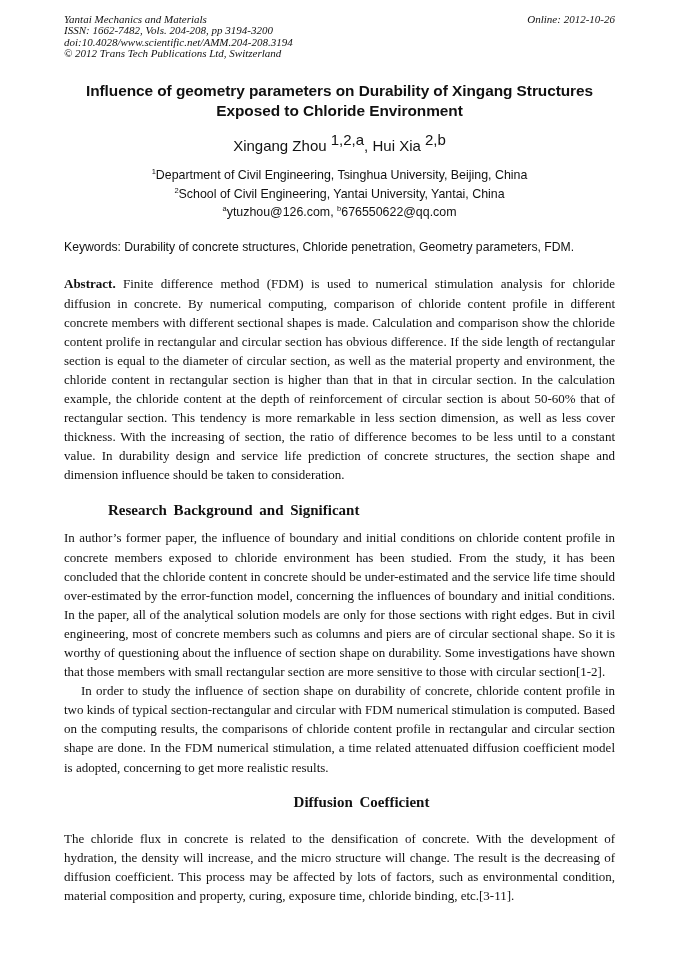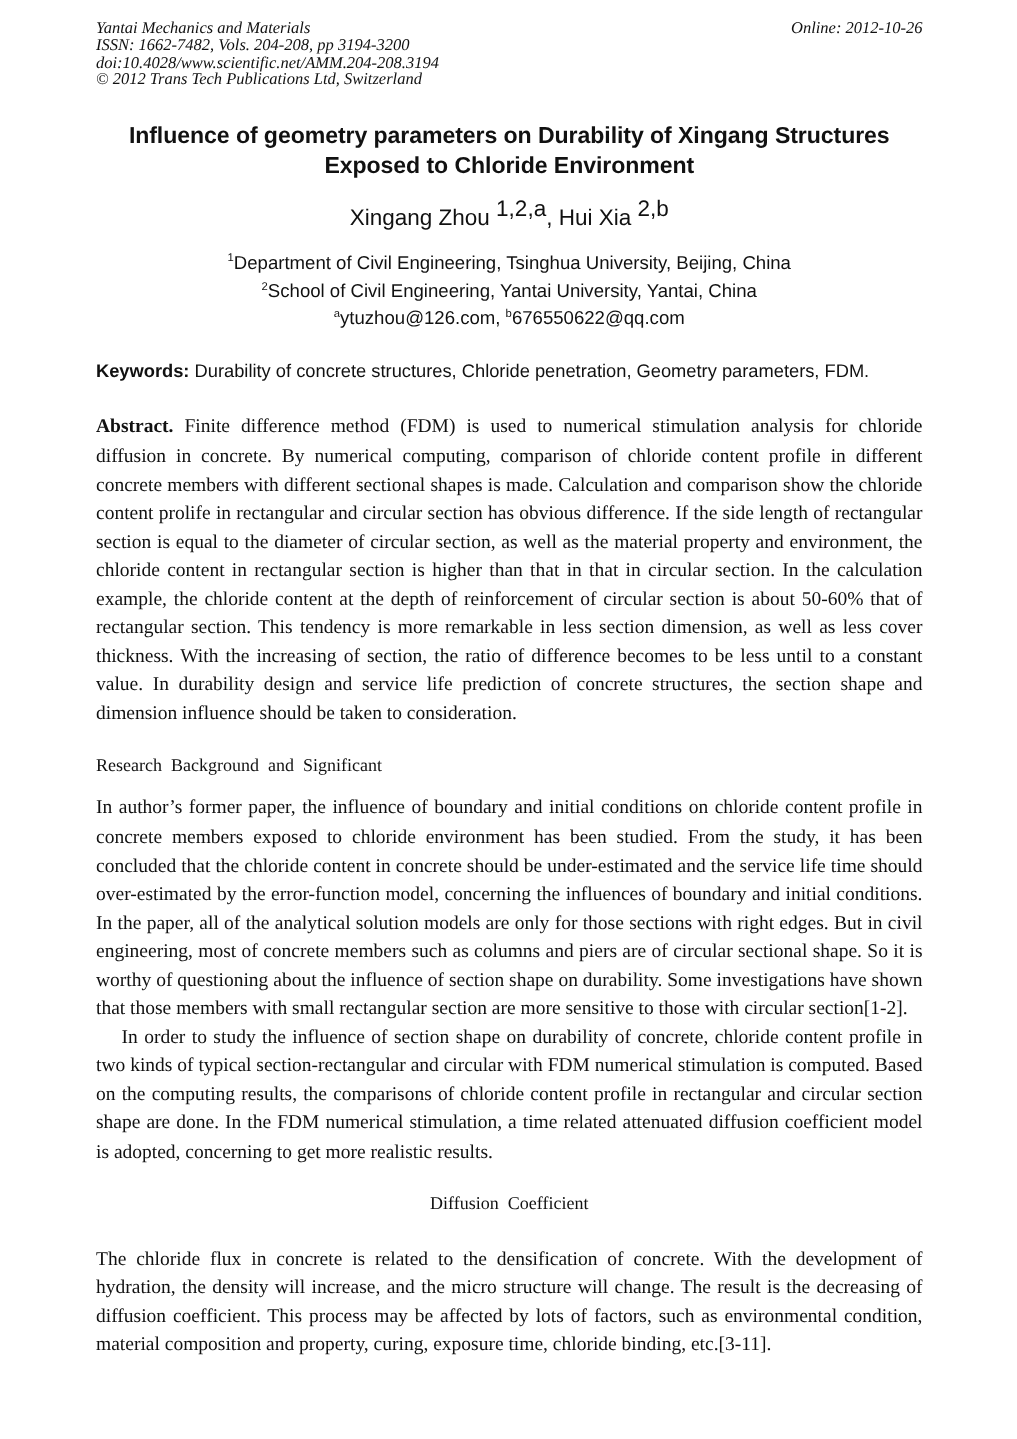--- a/index.html
+++ b/index.html
@@ -6,25 +6,25 @@
     body { width: 678px; height: 959px; overflow: hidden; position: relative; color: #111; }
     .page { position: absolute; left: 64px; top: 14px; width: 551px; }
     .header { position: relative; font-family: "Liberation Serif", serif; font-style: italic; font-size: 11px; line-height: 11.3px; color: #111; }
     .header .online { position: absolute; right: 0; top: 0; }
     .title { margin-top: 22px; text-align: center; font-family: "Liberation Sans", sans-serif; font-weight: bold; font-size: 15.4px; line-height: 20px; letter-spacing: -0.05px; }
     .authors { margin-top: 16px; text-align: center; font-family: "Liberation Sans", sans-serif; font-size: 15px; line-height: 18px; }
     .authors sup { font-size: 15px; vertical-align: 6px; line-height: 0; }
     .affil { margin-top: 11px; text-align: center; font-family: "Liberation Sans", sans-serif; font-size: 12.4px; line-height: 18.4px; }
     .affil sup { font-size: 7.5px; vertical-align: 5px; line-height: 0; }
     .keywords { margin-top: 18px; font-family: "Liberation Sans", sans-serif; font-size: 12.2px; line-height: 16px; }
-    .keywords b { font-weight: bold; }
+    .keywords b { font-weight: normal; }
     .body-text { font-family: "Liberation Serif", serif; font-size: 13px; line-height: 19.1px; text-align: justify; }
     .abstract { margin-top: 19px; }
     .abstract b { font-weight: bold; }
-    .section-heading { font-family: "Liberation Serif", serif; font-weight: normal; font-size: 12px; line-height: 19px; word-spacing: 3px; }
+    .section-heading { font-family: "Liberation Serif", serif; font-weight: bold; font-size: 15px; line-height: 19px; word-spacing: 3px; margin-left: 44px; }
     .h1 { margin-top: 17px; }
     .p1 { margin-top: 8px; }
     .indent { text-indent: 17px; }
     .h2 { margin-top: 16px; text-align: center; }
     .p3 { margin-top: 17px; }
   </style>
 </head>
 <body>
 
 <div class="page">

